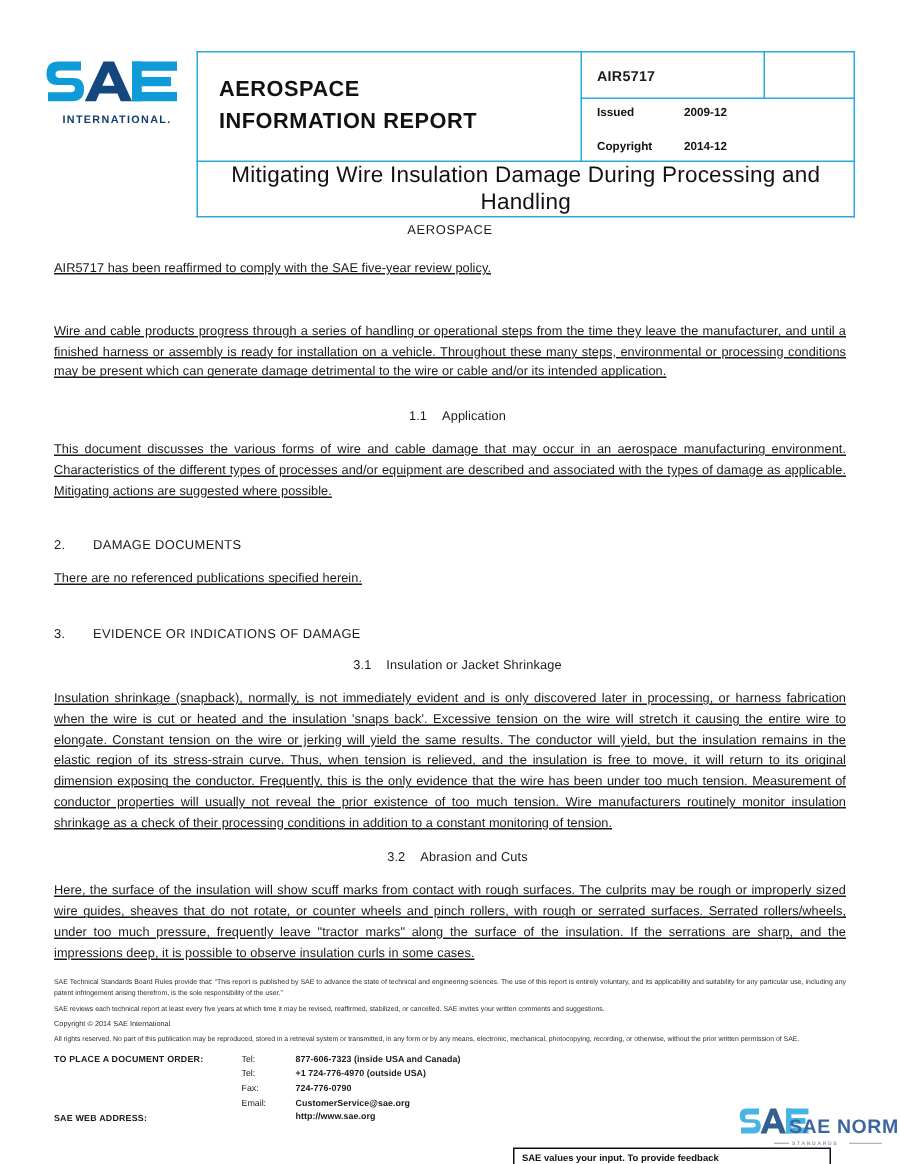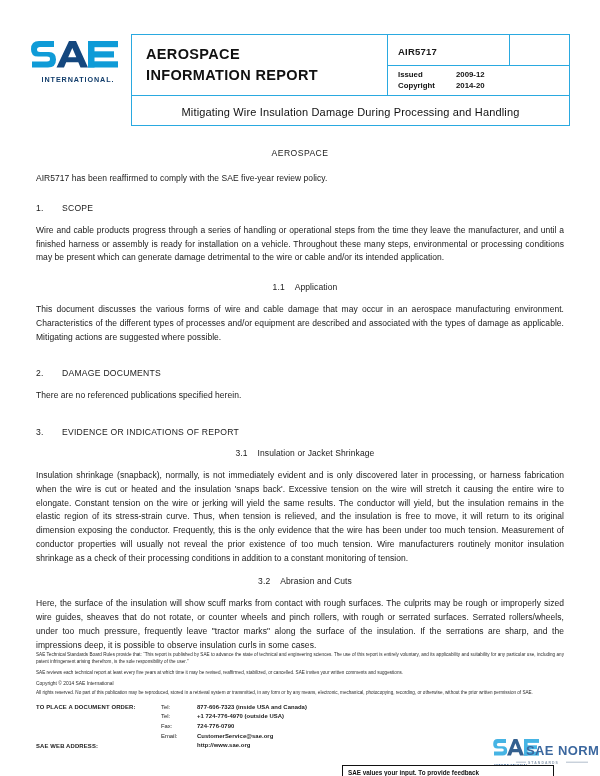--- a/index.html
+++ b/index.html
@@ -85,32 +85,32 @@
     letter-spacing: 0.2px;
     margin-top: 37px;
   }
   .cell-blank { }
   .cell-dates {
     padding: 4px 0 4px 10px !important;
   }
   .dates-grid {
     display: grid;
     grid-template-columns: 58px auto;
-    row-gap: 0;
+    row-gap: 12px;
     font-size: 7.8px;
     font-weight: bold;
     line-height: 1.35;
     color: #111;
   }
   .cell-subtitle {
     height: 29px;
     text-align: center;
   }
   .subtitle {
-    font-size: 11px;
+    font-size: 15px;
     letter-spacing: 0.15px;
     color: #111;
     margin-top: 37px;
   }
 
   
   .body-wrap {
     position: absolute;
     left: 36px;
     top: 148px;
@@ -121,20 +121,21 @@
     font-size: 8.6px;
     letter-spacing: 0.45px;
     margin: 0 0 14px 0;
   }
   p.para {
     margin: 0;
     font-size: 8.5px;
     line-height: 1.62;
     text-align: justify;
     letter-spacing: 0.04px;
+    text-decoration: underline;
   }
   .spacer-sm { height: 11px; }
   .spacer-md { height: 17px; }
   .spacer-lg { height: 24px; }
 
   .sec-head {
     margin: 0;
     font-size: 8.6px;
     letter-spacing: 0.25px;
   }
@@ -279,43 +280,40 @@
             <span class="docnum">AIR5717</span>
           </td>
           <td class="cell-blank"></td>
         </tr>
         <tr>
           <td class="cell-dates" colspan="2">
             <div class="dates-grid">
               <span>Issued</span>
               <span>2009-12</span>
               <span>Copyright</span>
-              <span>2014-20</span>
+              <span>2014-12</span>
             </div>
           </td>
         </tr>
         <tr>
           <td class="cell-subtitle" colspan="3">
             <span class="subtitle">Mitigating Wire Insulation Damage During Processing and Handling</span>
           </td>
         </tr>
       </tbody>
     </table>
   </div>
 
   <div class="body-wrap">
 
     <div class="rationale-head">AEROSPACE</div>
     <p class="para">AIR5717 has been reaffirmed to comply with the SAE five-year review policy.</p>
 
     <div class="spacer-md"></div>
 
-    <div class="sec-head">
-      <span class="num">1.</span><span>SCOPE</span>
-    </div>
     <div class="spacer-sm"></div>
     <p class="para">Wire and cable products progress through a series of handling or operational steps from the time they leave the manufacturer, and until a finished harness or assembly is ready for installation on a vehicle.  Throughout these many steps, environmental or processing conditions may be present which can generate damage detrimental to the wire or cable and/or its intended application.</p>
 
     <div class="spacer-md"></div>
 
     <div class="sub-head">
       <span class="num">1.1</span><span>Application</span>
     </div>
     <div class="spacer-sm"></div>
     <p class="para">This document discusses the various forms of wire and cable damage that may occur in an aerospace manufacturing environment.  Characteristics of the different types of processes and/or equipment are described and associated with the types of damage as applicable.  Mitigating actions are suggested where possible.</p>
@@ -324,21 +322,21 @@
 
     <div class="sec-head">
       <span class="num">2.</span><span>DAMAGE DOCUMENTS</span>
     </div>
     <div class="spacer-sm"></div>
     <p class="para">There are no referenced publications specified herein.</p>
 
     <div class="spacer-lg"></div>
 
     <div class="sec-head">
-      <span class="num">3.</span><span>EVIDENCE OR INDICATIONS OF REPORT</span>
+      <span class="num">3.</span><span>EVIDENCE OR INDICATIONS OF DAMAGE</span>
     </div>
     <div class="spacer-sm"></div>
 
     <div class="sub-head">
       <span class="num">3.1</span><span>Insulation or Jacket Shrinkage</span>
     </div>
     <div class="spacer-sm"></div>
     <p class="para">Insulation shrinkage (snapback), normally, is not immediately evident and is only discovered later in processing, or harness fabrication when the wire is cut or heated and the insulation 'snaps back'.  Excessive tension on the wire will stretch it causing the entire wire to elongate.  Constant tension on the wire or jerking will yield the same results.  The conductor will yield, but the insulation remains in the elastic region of its stress-strain curve.  Thus, when tension is relieved, and the insulation is free to move, it will return to its original dimension exposing the conductor.  Frequently, this is the only evidence that the wire has been under too much tension.  Measurement of conductor properties will usually not reveal the prior existence of too much tension.  Wire manufacturers routinely monitor insulation shrinkage as a check of their processing conditions in addition to a constant monitoring of tension.</p>
 
     <div class="spacer-sm"></div>

